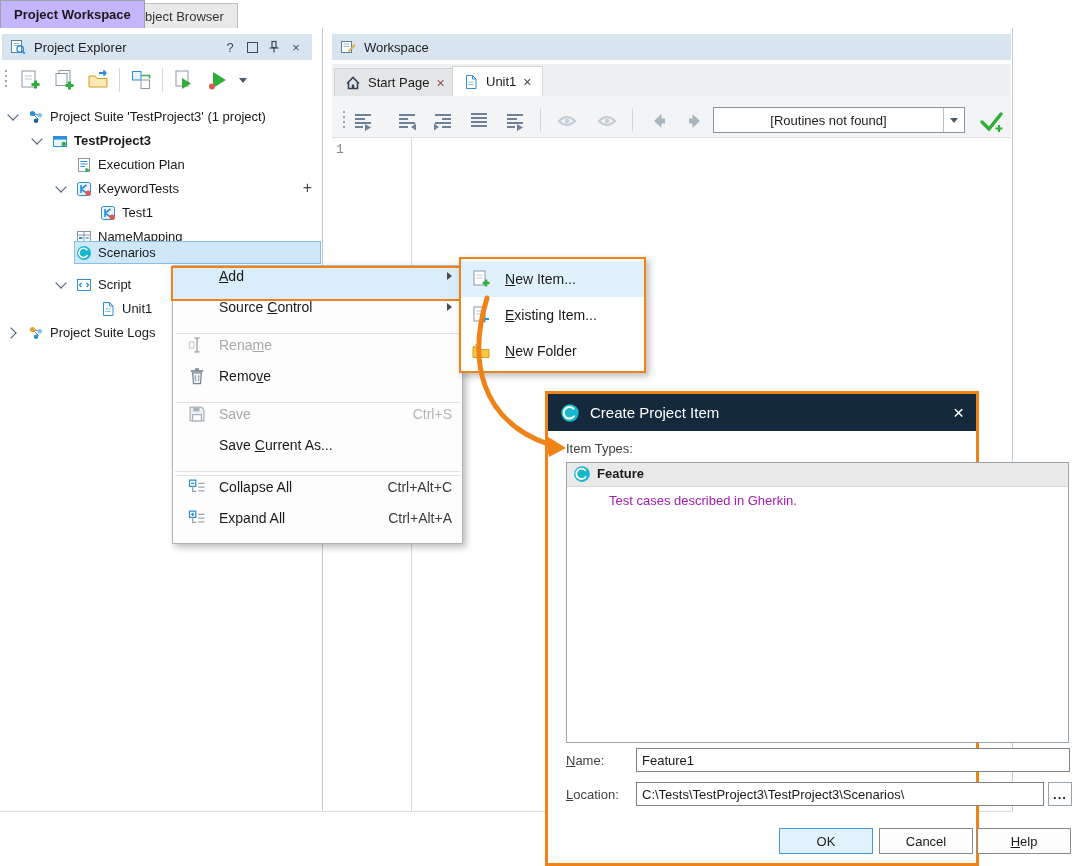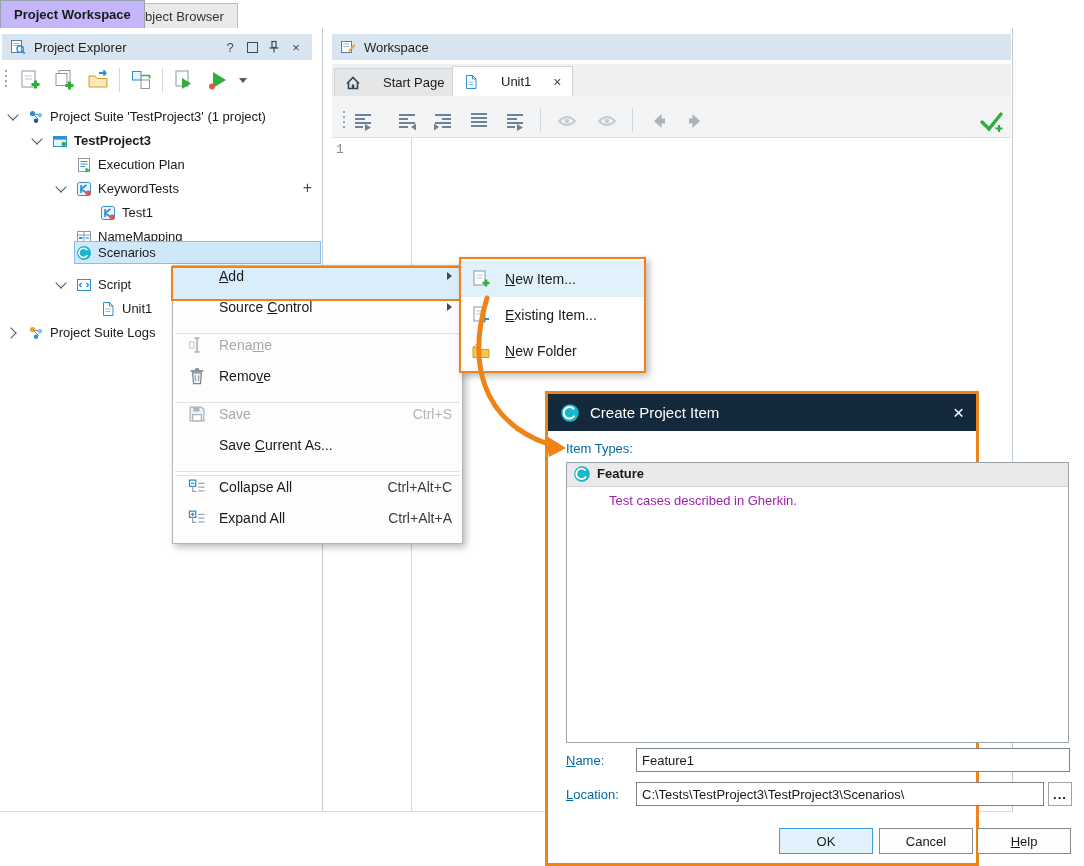--- a/index.html
+++ b/index.html
@@ -37,21 +37,21 @@
   .chev.down::before{content:"";position:absolute;left:3px;top:1px;width:7px;height:7px;border-right:1.6px solid #44596e;border-bottom:1.6px solid #44596e;transform:rotate(45deg);}
   .chev.right::before{content:"";position:absolute;left:1px;top:3px;width:7px;height:7px;border-right:1.6px solid #44596e;border-bottom:1.6px solid #44596e;transform:rotate(-45deg);}
   .ic16{position:absolute;top:4px;width:16px;height:16px;}
   .tree-label{position:absolute;top:4px;line-height:16px;white-space:nowrap;}
   .tree-label.bold{font-weight:bold;}
   .sel-rect{position:absolute;left:74px;right:1px;top:0;height:23px;background:#cfe8f9;border:1px solid #84c0ea;box-sizing:border-box;}
   .kw-plus{position:absolute;right:10px;top:2px;font-size:16px;color:#4a4a4a;}
 
   
   .doc-tabbar{position:absolute;left:332px;top:64px;width:679px;height:32px;background:#eef0f2;}
-  .doc-tab{position:absolute;display:flex;align-items:center;gap:22px;padding:0 10px;box-sizing:border-box;white-space:nowrap;}
+  .doc-tab{position:absolute;display:flex;align-items:center;gap:7px;padding:0 10px;box-sizing:border-box;white-space:nowrap;}
   .doc-tab.inactive{left:2px;top:4px;height:28px;background:#e4e6e8;border:1px solid #cfd4d8;border-bottom:none;}
   .doc-tab.active{left:120px;top:2px;height:30px;background:#fff;border:1px solid #cfd4d8;border-bottom:none;z-index:2;}
   .tab-close{font-size:14px;line-height:1;}
 
   
   .ed-toolbar{position:absolute;left:332px;top:96px;width:679px;height:42px;background:#f3f4f6;border-bottom:1px solid #dcdfe2;box-sizing:border-box;}
   .etb{position:absolute;top:108px;width:30px;height:26px;display:flex;align-items:center;justify-content:center;color:#6f8196;}
   .etb.dis{color:#c2ccd3;}
   .ed-sep{position:absolute;top:108px;width:1px;height:24px;background:#d3d7da;}
   .routines-dd{position:absolute;left:713px;top:107px;width:252px;height:26px;background:#fff;border:1px solid #8a9199;box-sizing:border-box;display:flex;align-items:center;}
@@ -83,21 +83,21 @@
   .sm-ico{width:20px;height:20px;margin-right:14px;flex:0 0 20px;}
 
   
   .anno-arrow{position:absolute;left:430px;top:270px;z-index:40;pointer-events:none;}
 
   
   .dialog{position:absolute;left:545px;top:391px;width:434px;height:475px;background:#fff;border:3px solid #ef8318;box-sizing:border-box;z-index:20;}
   .dlg-title{position:absolute;left:0;top:0;width:100%;height:37px;background:#15293d;display:flex;align-items:center;padding:0 12px;box-sizing:border-box;}
   .dlg-title-text{color:#fff;font-size:15px;margin-left:10px;}
   .dlg-close{margin-left:auto;color:#fff;font-size:19px;line-height:1;}
-  .dlg-label{position:absolute;color:#0369a1;}
+  .dlg-label{position:absolute;color:#404040;}
   .dlg-list{position:absolute;left:18px;top:68px;width:503px;height:281px;border:1px solid #9aa4ad;box-sizing:border-box;background:#fff;}
   .dlg-list-head{position:relative;height:23px;background:#eaeaea;border-bottom:1px solid #d6d6d6;}
   .dlg-list-head .ghk{position:absolute;left:6px;top:2px;width:18px;height:18px;}
   .dlg-list-head .nm{position:absolute;left:30px;top:3px;font-weight:bold;}
   .dlg-desc{position:absolute;left:42px;top:30px;color:#a21caf;}
   .dlg-input{position:absolute;height:24px;border:1px solid #7a828a;box-sizing:border-box;font-family:"Liberation Sans",sans-serif;font-size:13px;padding:0 5px;background:#fff;color:#1a1a1a;}
   .dlg-btn{position:absolute;top:434px;width:94px;height:26px;background:#fdfdfd;border:1px solid #8a8a8a;box-sizing:border-box;display:flex;align-items:center;justify-content:center;font-size:13px;}
   .dlg-btn.ok{background:#e2f2fd;border-color:#3e9ddd;}
   .browse-btn{position:absolute;left:500px;top:388px;width:24px;height:24px;background:#fdfdfd;border:1px solid #9aa4ad;box-sizing:border-box;display:flex;align-items:center;justify-content:center;font-weight:bold;letter-spacing:1px;}
 </style>
@@ -491,20 +491,26 @@
       <svg width="22" height="22">
         <use href="#i-nav-back"></use>
       </svg>
     </span>
   <span class="etb dis" style="left:680px;color:#a9b4bd">
       <svg width="22" height="22">
         <use href="#i-nav-fwd"></use>
       </svg>
     </span>
 
+  <div class="routines-dd">
+    <span class="dd-text">[Routines not found]</span>
+    <span class="dd-btn" able="true">
+        <span class="tri-down"></span>
+      </span>
+  </div>
   <span class="etb" style="left:974px;width:34px;">
       <svg width="26" height="26">
         <use href="#i-check"></use>
       </svg>
     </span>
 
   <div class="editor">
     <div class="gutter">
       <span class="lineno">1</span>
     </div>

